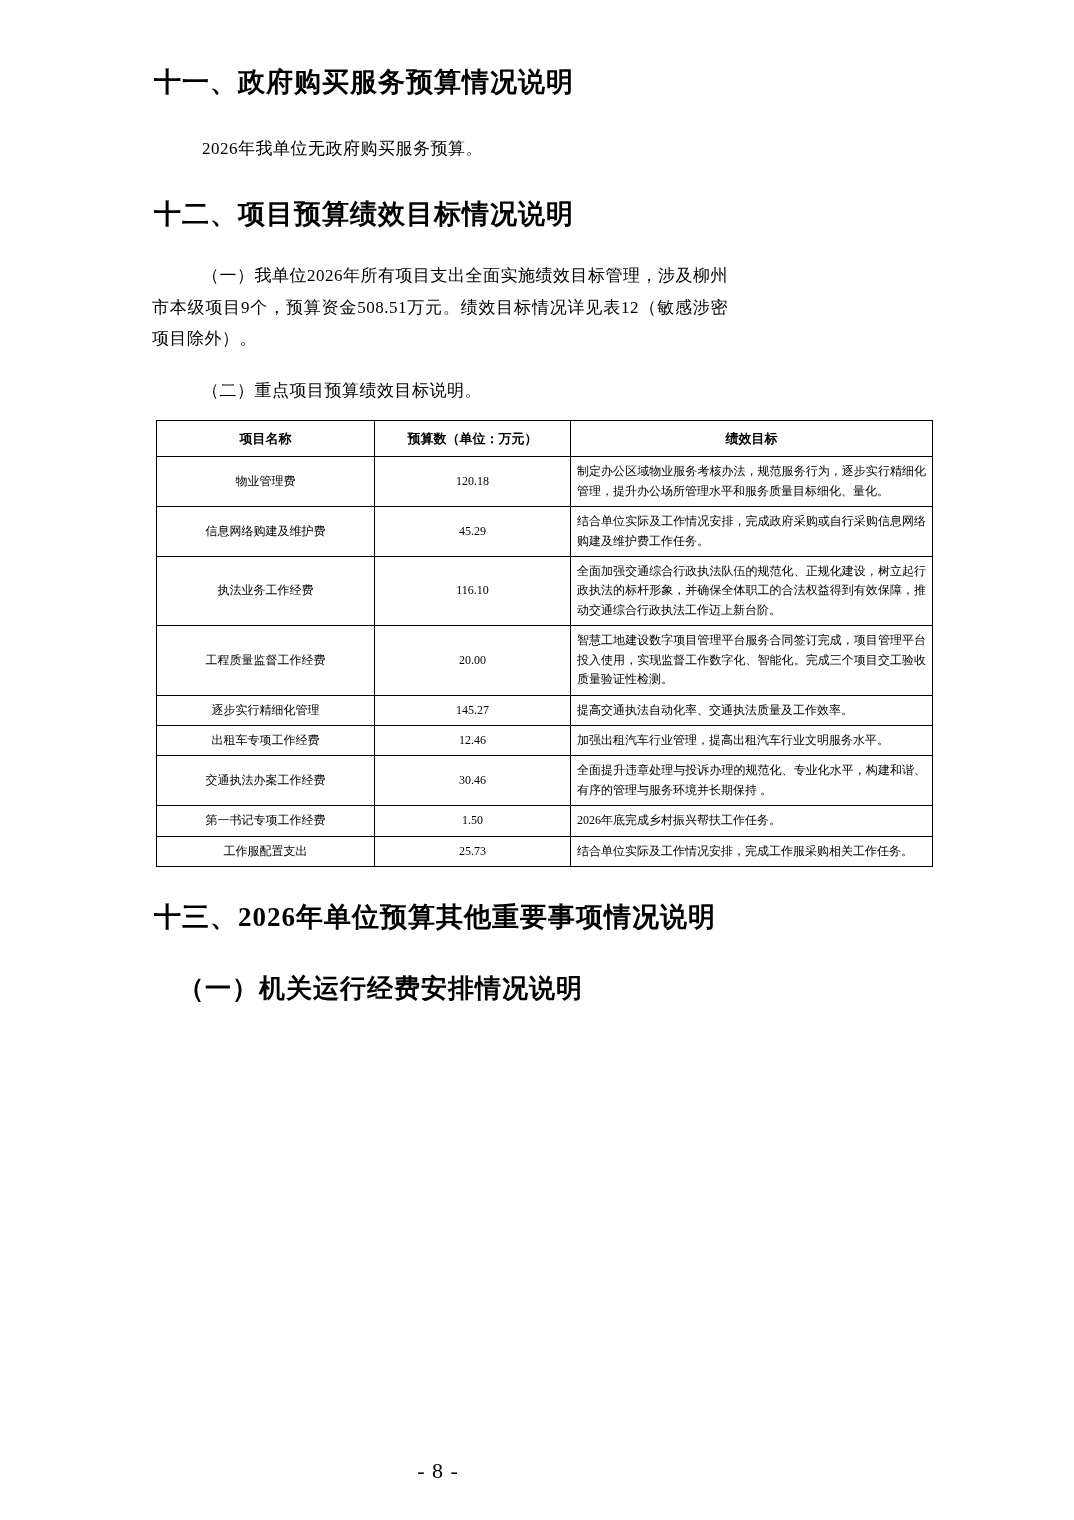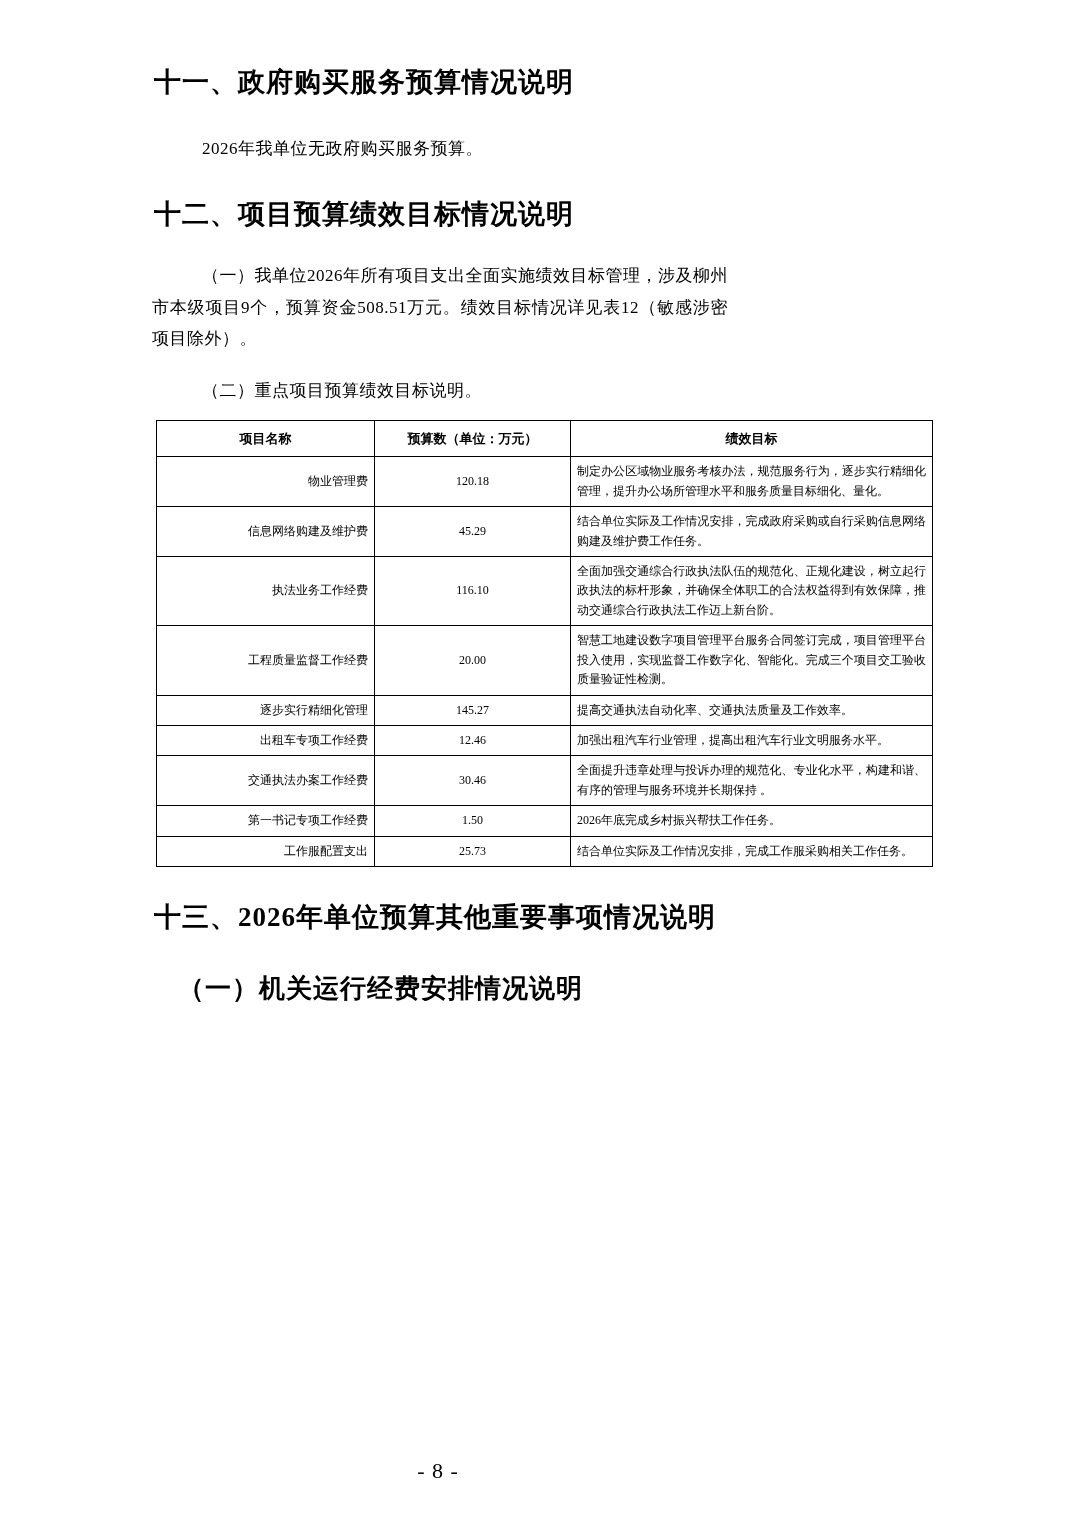--- a/index.html
+++ b/index.html
@@ -61,21 +61,21 @@
     text-align: center;
     font-weight: bold;
     font-size: 13px;
     padding: 7px 4px;
   }
   col.c-name { width: 218px; }
   col.c-amt  { width: 196px; }
   col.c-goal { width: 362px; }
 
   td.cell-name {
-    text-align: right;
+    text-align: center;
     padding-left: 12px;
   }
   td.cell-amt {
     text-align: center;
     padding-right: 6px;
   }
   td.cell-goal {
     text-align: justify;
     vertical-align: top;
     padding: 6px 7px 6px 8px;

